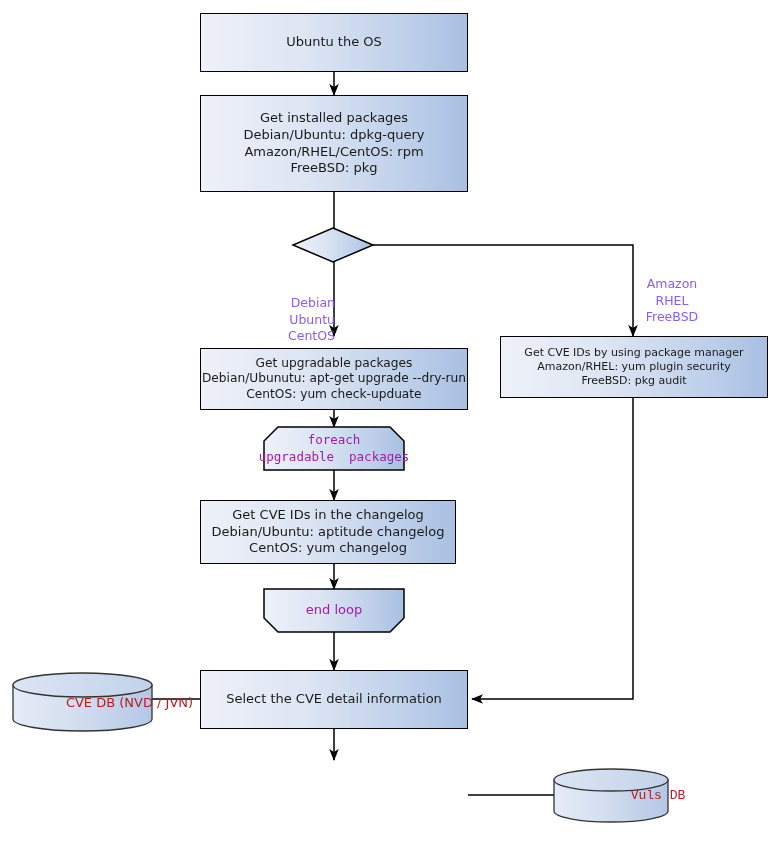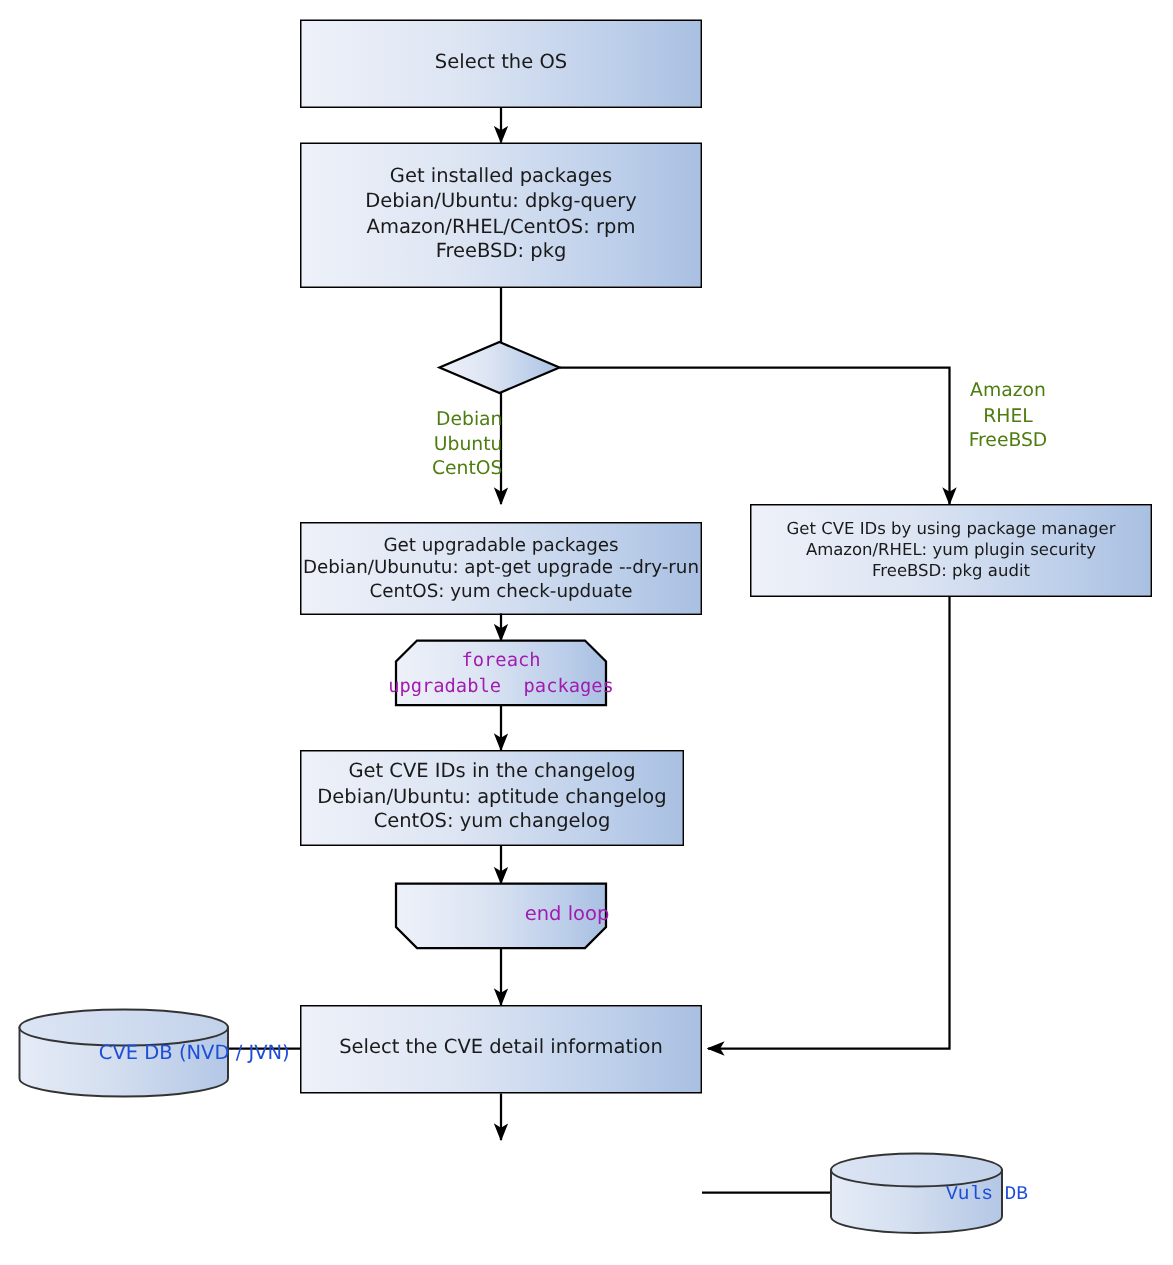--- a/index.html
+++ b/index.html
@@ -73,34 +73,35 @@
     position: absolute;
     left: 0;
     top: 0;
     width: 100%;
     height: 100%;
     display: flex;
     align-items: center;
     justify-content: center;
     text-align: center;
     font-size: 13px;
-    color: #1d4ed8;
+    color: #b91c1c;
     white-space: pre;
     padding-left: 47px;
   }
   .diamond {
     position: absolute;
   }
   .edge-label {
     position: absolute;
     font-size: 12.5px;
     line-height: 1.32;
-    color: #4d7c0f;
-    text-align: center;
-    white-space: pre;
+    color: #8b5cf6;
+    text-align: center;
+    white-space: pre;
+    margin-top: 24px;
   }
 </style>
 </head>
 <body>
 
 <div id="diagram-root">
 
   <svg id="edges-layer" viewBox="0 0 782 843" width="782" height="843" xmlns="http://www.w3.org/2000/svg">
     <defs>
       <marker id="arrow" markerWidth="9" markerHeight="9" refX="7.4" refY="3.2" orient="auto" markerUnits="strokeWidth">
@@ -158,21 +159,21 @@
       <ellipse cx="82.5" cy="685" rx="69.5" ry="12" fill="url(#cylTopGrad)" stroke="#333333" stroke-width="1.3"></ellipse>
     </g>
 
     <g>
       <path d="M554,780 L554,811 A57,11 0 0 0 668,811 L668,780 Z" fill="url(#cylGrad)" stroke="#333333" stroke-width="1.3"></path>
       <ellipse cx="611" cy="780" rx="57" ry="11" fill="url(#cylTopGrad)" stroke="#333333" stroke-width="1.3"></ellipse>
     </g>
   </svg>
 
   <div class="node proc" style="left:200px; top:13px; width:268px; height:59px;">
-    <div class="label">Select the OS</div>
+    <div class="label">Ubuntu the OS</div>
   </div>
 
   <div class="node proc" style="left:200px; top:95px; width:268px; height:97px;">
     <div class="label">Get installed packages
 Debian/Ubuntu: dpkg-query
 Amazon/RHEL/CentOS: rpm
 FreeBSD: pkg</div>
   </div>
 
   <div class="node diamond" style="left:293px; top:228px; width:80px; height:34px;">
@@ -202,21 +203,21 @@
     <div class="label">foreach
 upgradable  packages</div>
   </div>
 
   <div class="node proc" style="left:200px; top:500px; width:256px; height:64px;">
     <div class="label">Get CVE IDs in the changelog
 Debian/Ubuntu: aptitude changelog
 CentOS: yum changelog</div>
   </div>
 
-  <div class="loopshape endloop" style="left:264px; top:589px; width:140px; height:43px;margin-left:44px;">
+  <div class="loopshape endloop" style="left:264px; top:589px; width:140px; height:43px;">
     <div class="label">end loop</div>
   </div>
 
   <div class="cyl" style="left:13px; top:673px; width:139px; height:58px;">
     <div class="label">CVE DB (NVD / JVN)</div>
   </div>
 
   <div class="node proc" style="left:200px; top:670px; width:268px; height:59px;">
     <div class="label">Select the CVE detail information</div>
   </div>

